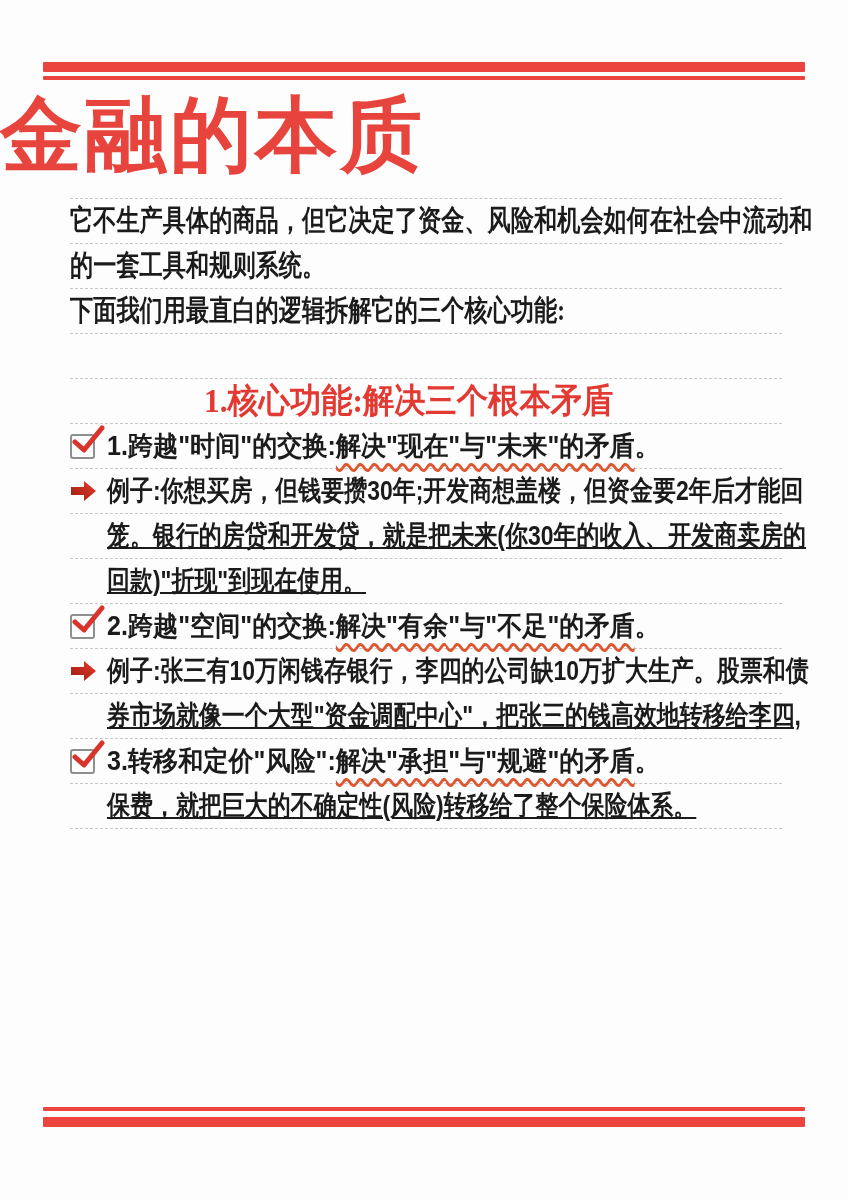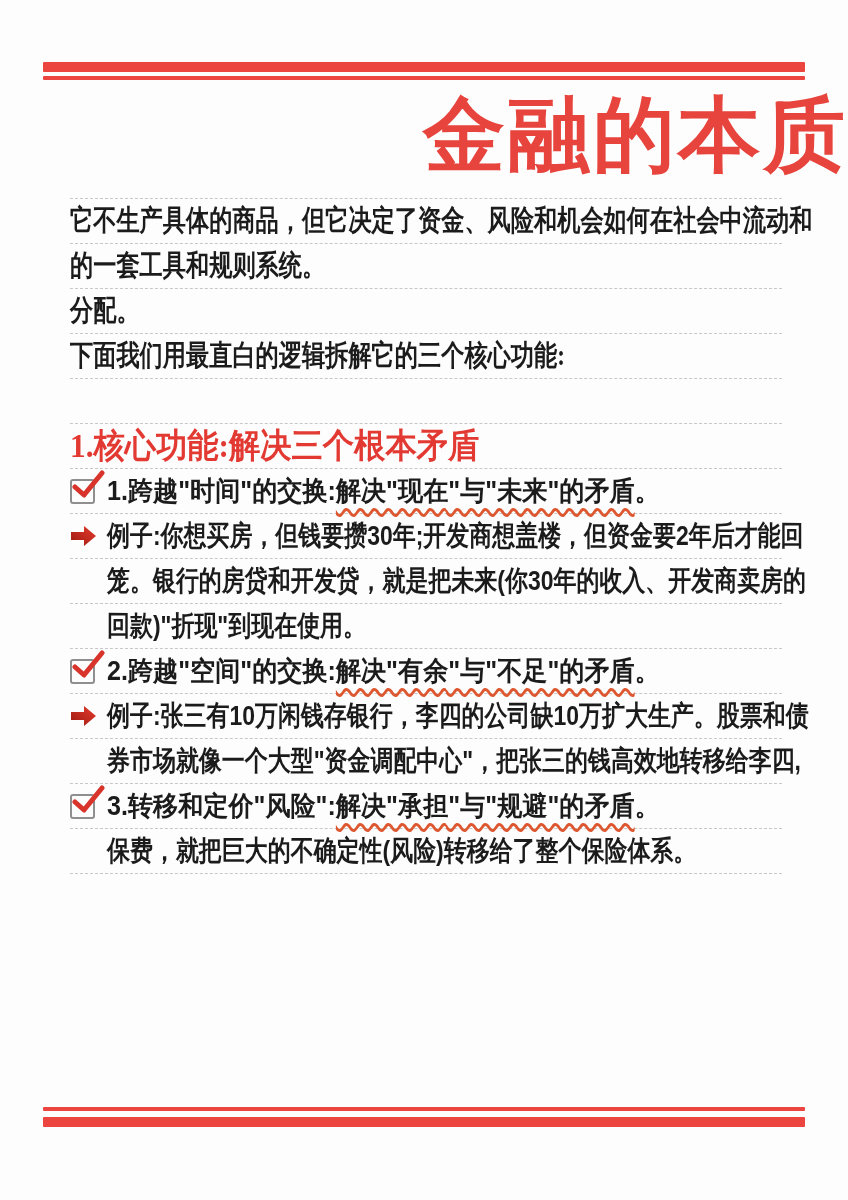--- a/index.html
+++ b/index.html
@@ -23,21 +23,21 @@
   .rule { width: 100%; background: #ec4540; border-radius: 1px; }
   .rule-thick { height: 10px; }
   .rule-thin { height: 4px; }
   .rule-top .rule-thick { margin-bottom: 4px; }
   .rule-bottom .rule-thin { margin-bottom: 6px; }
 
   
   .title {
     position: absolute;
     top: 92px; left: 0; right: 0;
-    text-align: right;
+    text-align: left;
     font-family: "Liberation Serif", "DejaVu Serif", serif;
     font-weight: 700;
     font-size: 82px;
     line-height: 88px;
     letter-spacing: 3px;
     color: #e7443d;
     white-space: nowrap;
   }
 
   
@@ -59,21 +59,21 @@
     display: inline-block;
     transform: scaleX(0.80);
     transform-origin: left center;
     white-space: nowrap;
   }
   .r-intro .cond {
     font-family: "Liberation Serif", "DejaVu Serif", serif;
     font-weight: 700;
     font-size: 29px;
   }
-  .r-heading { border-bottom: 1.5px dashed #c7c7c7; }
+  .r-heading { border-bottom: 1.5px dashed #c7c7c7; justify-content: center; }
   .heading-text {
     font-family: "Liberation Serif", "DejaVu Serif", serif;
     font-weight: 700;
     font-size: 34px;
     color: #e23a32;
     transform: scaleX(0.92);
     transform-origin: left center;
     display: inline-block;
   }
 
@@ -106,44 +106,41 @@
   
   .arrow { width: 27px; height: 22px; margin-right: 10px; flex: 0 0 auto; }
   .ex-text {
     font-weight: 600;
     font-size: 28px;
     transform: scaleX(0.82);
     transform-origin: left center;
     display: inline-block;
     white-space: nowrap;
   }
-  .r-cont { padding-left: 37px; }
+  .r-cont { padding-left: 37px; text-decoration: underline; }
 </style>
 </head>
 <body>
 
 <div class="page">
 
   <div class="rule-wrap rule-top">
     <div class="rule rule-thick"></div>
     <div class="rule rule-thin"></div>
   </div>
 
   <h1 class="title">金融的本质</h1>
 
   <div class="content">
 
     <div class="row r-intro">
       <span class="cond">它不生产具体的商品，但它决定了资金、风险和机会如何在社会中流动和</span>
     </div>
     <div class="row r-intro">
       <span class="cond">的一套工具和规则系统。</span>
-    </div>
-    <div class="row r-intro">
-      <span class="cond">分配。</span>
     </div>
     <div class="row r-intro">
       <span class="cond">下面我们用最直白的逻辑拆解它的三个核心功能:</span>
     </div>
 
     <div class="row r-spacer"></div>
 
     <div class="row r-heading">
       <h2 class="heading-text">1.核心功能:解决三个根本矛盾</h2>
     </div>

